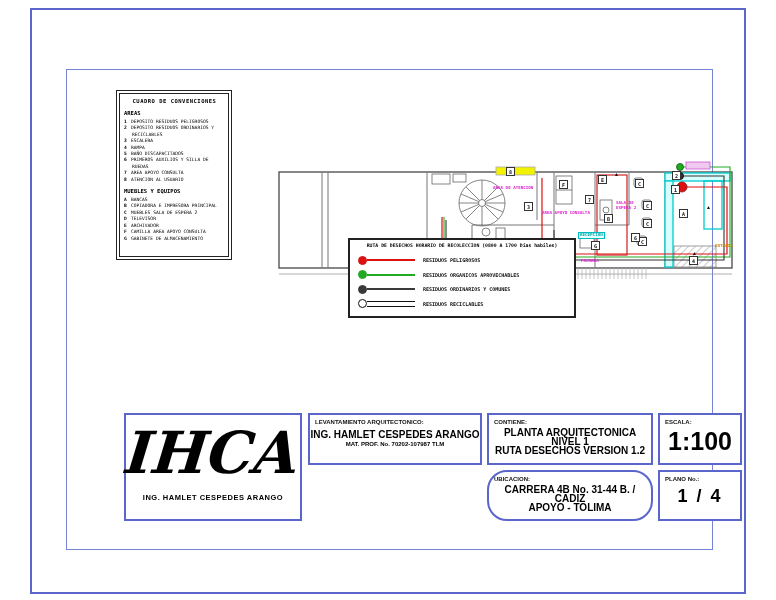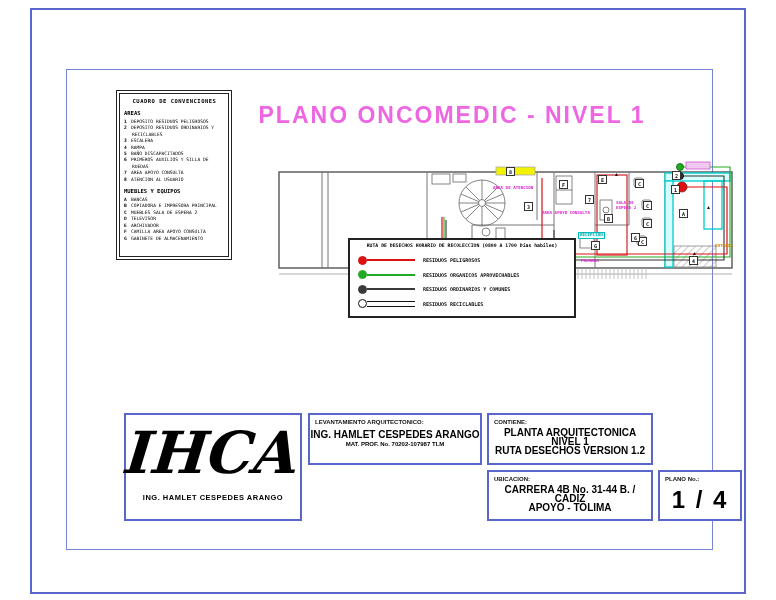--- a/index.html
+++ b/index.html
@@ -54,35 +54,34 @@
   .tb-name{font-size:10px;font-weight:bold;text-align:center;margin-top:4px;}
   .tb-sub{font-size:6px;font-weight:bold;text-align:center;margin-top:1px;}
   .tb-line{font-size:10px;font-weight:bold;text-align:center;margin-top:3px;line-height:9px;}
   .logo-box{left:92px;top:403px;width:178px;height:108px;}
   .logo-text{font-family:"DejaVu Serif",serif;font-style:italic;font-weight:bold;
              font-size:58px;text-align:center;margin-top:4px;transform:skewX(-6deg);}
   .logo-sub{font-size:7.5px;font-weight:bold;text-align:center;margin-top:6px;letter-spacing:.5px;}
   .lev-box{left:276px;top:403px;width:174px;height:52px;}
   .dib-box{left:276px;top:460px;width:174px;height:51px;}
   .con-box{left:455px;top:403px;width:166px;height:52px;}
-  .ubi-box{left:455px;top:460px;width:166px;height:51px;}
+  .ubi-box{left:455px;top:460px;width:166px;height:51px;border-radius:20px;}
   .esc-box{left:626px;top:403px;width:84px;height:52px;}
   .pla-box{left:626px;top:460px;width:84px;height:51px;}
   .big-value{font-size:25px;font-weight:bold;text-align:center;margin-top:2px;
              font-family:"Liberation Sans",sans-serif;}
-  .big-value2{font-size:24px;font-weight:bold;text-align:center;margin-top:4px;letter-spacing:2px;}
+  .big-value2{font-size:18px;font-weight:bold;text-align:center;margin-top:4px;letter-spacing:2px;}
 </style>
 </head>
 <body>
 
 <div class="sheet">
   <div class="outer-border">
     <div class="inner-border"></div>
 
-    <div class="main-title">PLANO ONCOMEDIC  -  NIVEL 1</div>
 
     <div class="conventions">
       <div class="inner">
         <div class="cv-title">CUADRO DE CONVENCIONES</div>
         <div class="cv-head">AREAS</div>
         <div id="areas-list">
             <div class="cv-row"><span class="cv-n">1</span><span class="cv-l">DEPOSITO RESIDUOS PELIGROSOS</span></div>
             <div class="cv-row"><span class="cv-n">2</span><span class="cv-l">DEPOSITO RESIDUOS ORDINARIOS Y RECICLABLES</span></div>
             <div class="cv-row"><span class="cv-n">3</span><span class="cv-l">ESCALERA</span></div>
             <div class="cv-row"><span class="cv-n">4</span><span class="cv-l">RAMPA</span></div>
@@ -262,20 +261,24 @@
       <div class="tb-line">PLANTA ARQUITECTONICA NIVEL 1</div>
       <div class="tb-line" style="margin-top:0">RUTA DESECHOS VERSION 1.2</div>
     </div>
 
     <div class="tb-box ubi-box">
       <div class="tb-label">UBICACION:</div>
       <div class="tb-line">CARRERA 4B No. 31-44  B. / CADIZ</div>
       <div class="tb-line" style="margin-top:0">APOYO - TOLIMA</div>
     </div>
 
+    <div class="tb-box esc-box">
+      <div class="tb-label">ESCALA:</div>
+      <div class="big-value">1:100</div>
+    </div>
 
     <div class="tb-box pla-box">
       <div class="tb-label">PLANO No.:</div>
       <div class="big-value2">1 / 4</div>
     </div>
 
   </div>
 </div>
 
 </body></html>

